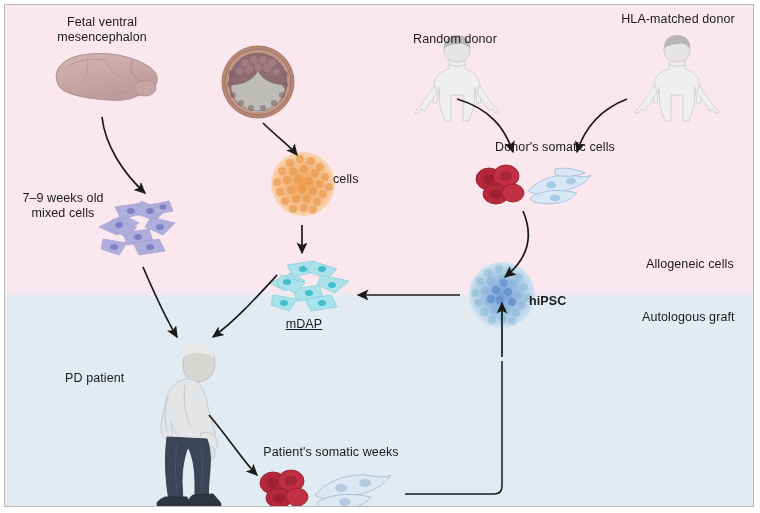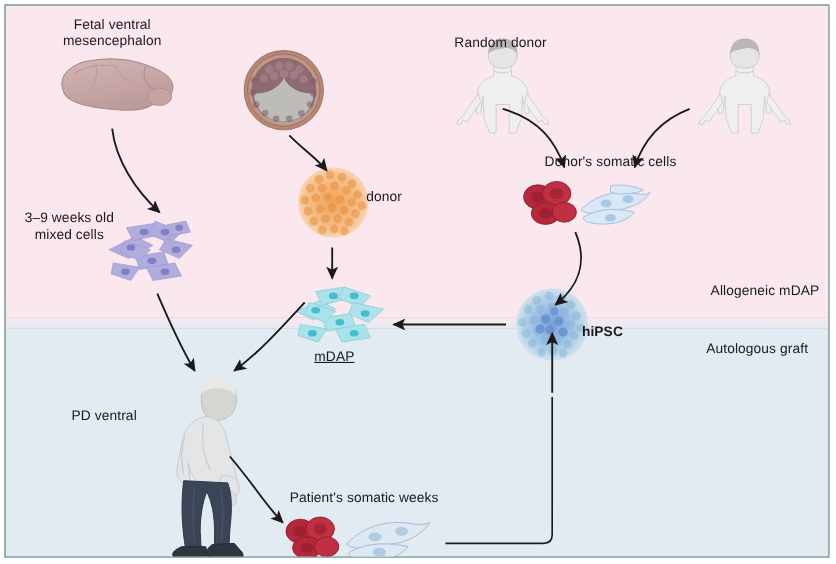--- a/index.html
+++ b/index.html
@@ -15,21 +15,21 @@
   }
   #figure-frame {
     position: absolute;
     left: 4px;
     top: 4px;
     width: 750px;
     height: 503px;
     border: 1px solid #b9b9b9;
     box-sizing: border-box;
     overflow: hidden;
-    background: #0f766e;
+    background: #a3a3a3;
   }
   .band {
     position: absolute;
     left: 0;
     width: 100%;
   }
   #band-allogeneic {
     top: 0;
     height: 284px;
     background: #fae8ee;
@@ -400,33 +400,34 @@
 
     <path d="M400 489 L489 489 C494 489 497 486 497 481 L497 356" fill="none" stroke="#1a1a1a" stroke-width="1.5"></path>
   </svg>
 
   <div class="lbl ctr" style="left:22px; top:10px; width:150px;">Fetal ventral
 mesencephalon</div>
 
 
   <div class="lbl ctr" style="left:385px; top:7px; width:130px;margin-top:20px;">Random donor</div>
 
-
-  <div class="lbl ctr" style="left:2px; top:186px; width:112px;">3–9 weeks old
+  <div class="lbl ctr" style="left:598px; top:7px; width:150px;">HLA-matched donor</div>
+
+  <div class="lbl ctr" style="left:2px; top:186px; width:112px;">7–9 weeks old
 mixed cells</div>
 
-  <div class="lbl" style="left:328px; top:167px;">donor</div>
+  <div class="lbl" style="left:328px; top:167px;">cells</div>
 
   <div class="lbl ctr" style="left:470px; top:135px; width:160px;">Donor's somatic cells</div>
 
   <div class="lbl ctr" style="left:259px; top:312px; width:80px;text-decoration:underline;">mDAP</div>
 
   <div class="lbl" style="left:524px; top:289px;font-weight:bold;">hiPSC</div>
 
-  <div class="lbl" style="left:641px; top:252px;">Allogeneic mDAP</div>
+  <div class="lbl" style="left:641px; top:252px;">Allogeneic cells</div>
 
   <div class="lbl" style="left:637px; top:305px;">Autologous graft</div>
 
-  <div class="lbl" style="left:60px; top:366px;">PD ventral</div>
+  <div class="lbl" style="left:60px; top:366px;">PD patient</div>
 
   <div class="lbl ctr" style="left:246px; top:440px; width:160px;">Patient's somatic weeks</div>
 
 </div>
 
 </body></html>

